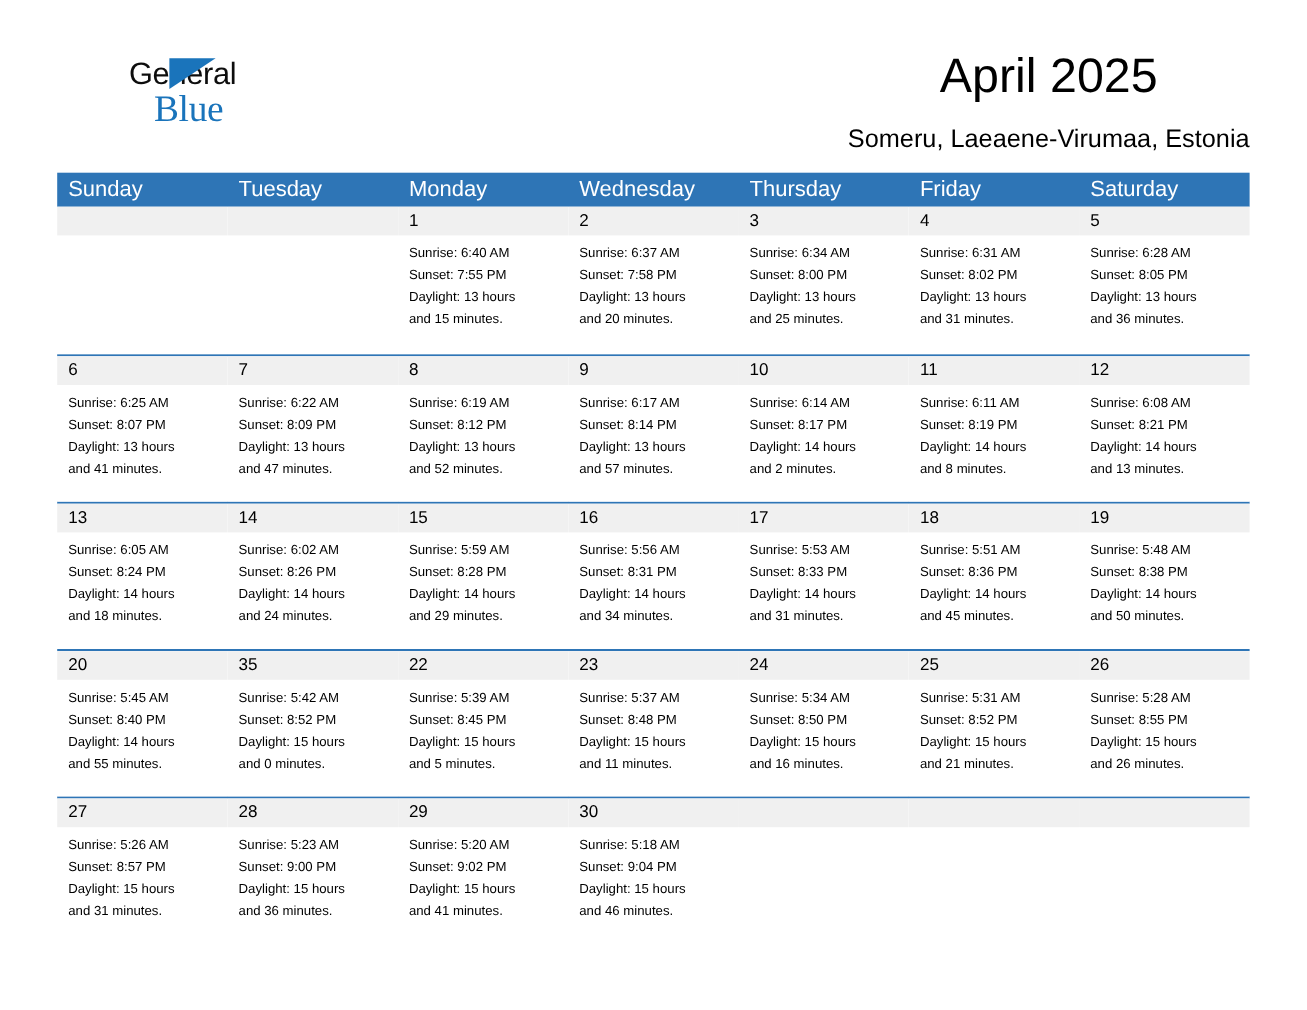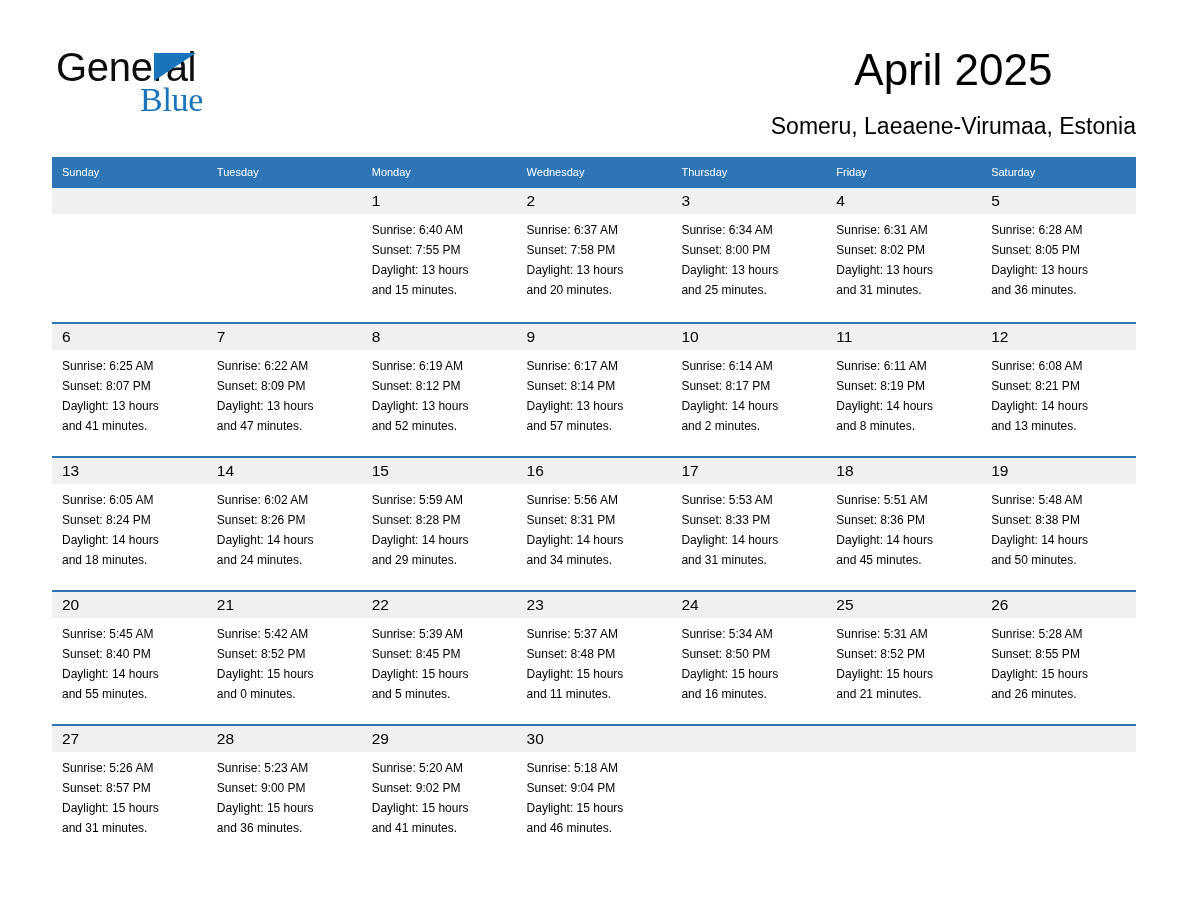--- a/index.html
+++ b/index.html
@@ -26,26 +26,27 @@
 
   .brand {
     position: absolute;
     left: 56px;
     top: 50px;
     width: 220px;
     height: 70px;
   }
   .brand-line1 {
     position: relative;
-    font-size: 40px;
+    font-size: 28px;
     line-height: 34px;
     color: #0d0d0d;
     letter-spacing: -0.3px;
     font-weight: 400;
     white-space: nowrap;
+    text-align: center;
   }
   .brand-triangle {
     position: absolute;
     left: 98px;
     top: 3px;
     width: 0;
     height: 0;
     border-left: 42px solid #1a74bb;
     border-bottom: 28px solid transparent;
   }
@@ -92,21 +93,21 @@
   }
 
   .weekday-header {
     display: flex;
     background: #2e75b6;
     height: 31px;
   }
   .weekday-cell {
     flex: 1 1 0;
     color: #ffffff;
-    font-size: 11px;
+    font-size: 20px;
     line-height: 31px;
     padding-left: 10px;
     box-sizing: border-box;
     white-space: nowrap;
     overflow: hidden;
   }
 
   .week-row {
     display: flex;
     border-top: 2px solid #2e75b6;
@@ -362,21 +363,21 @@
         <div class="day-cell">
           <div class="day-number-band">20</div>
           <div class="day-body">
             <div>Sunrise: 5:45 AM</div>
             <div>Sunset: 8:40 PM</div>
             <div>Daylight: 14 hours</div>
             <div>and 55 minutes.</div>
           </div>
         </div>
         <div class="day-cell">
-          <div class="day-number-band">21</div>
+          <div class="day-number-band">35</div>
           <div class="day-body">
             <div>Sunrise: 5:42 AM</div>
             <div>Sunset: 8:52 PM</div>
             <div>Daylight: 15 hours</div>
             <div>and 0 minutes.</div>
           </div>
         </div>
         <div class="day-cell">
           <div class="day-number-band">22</div>
           <div class="day-body">

